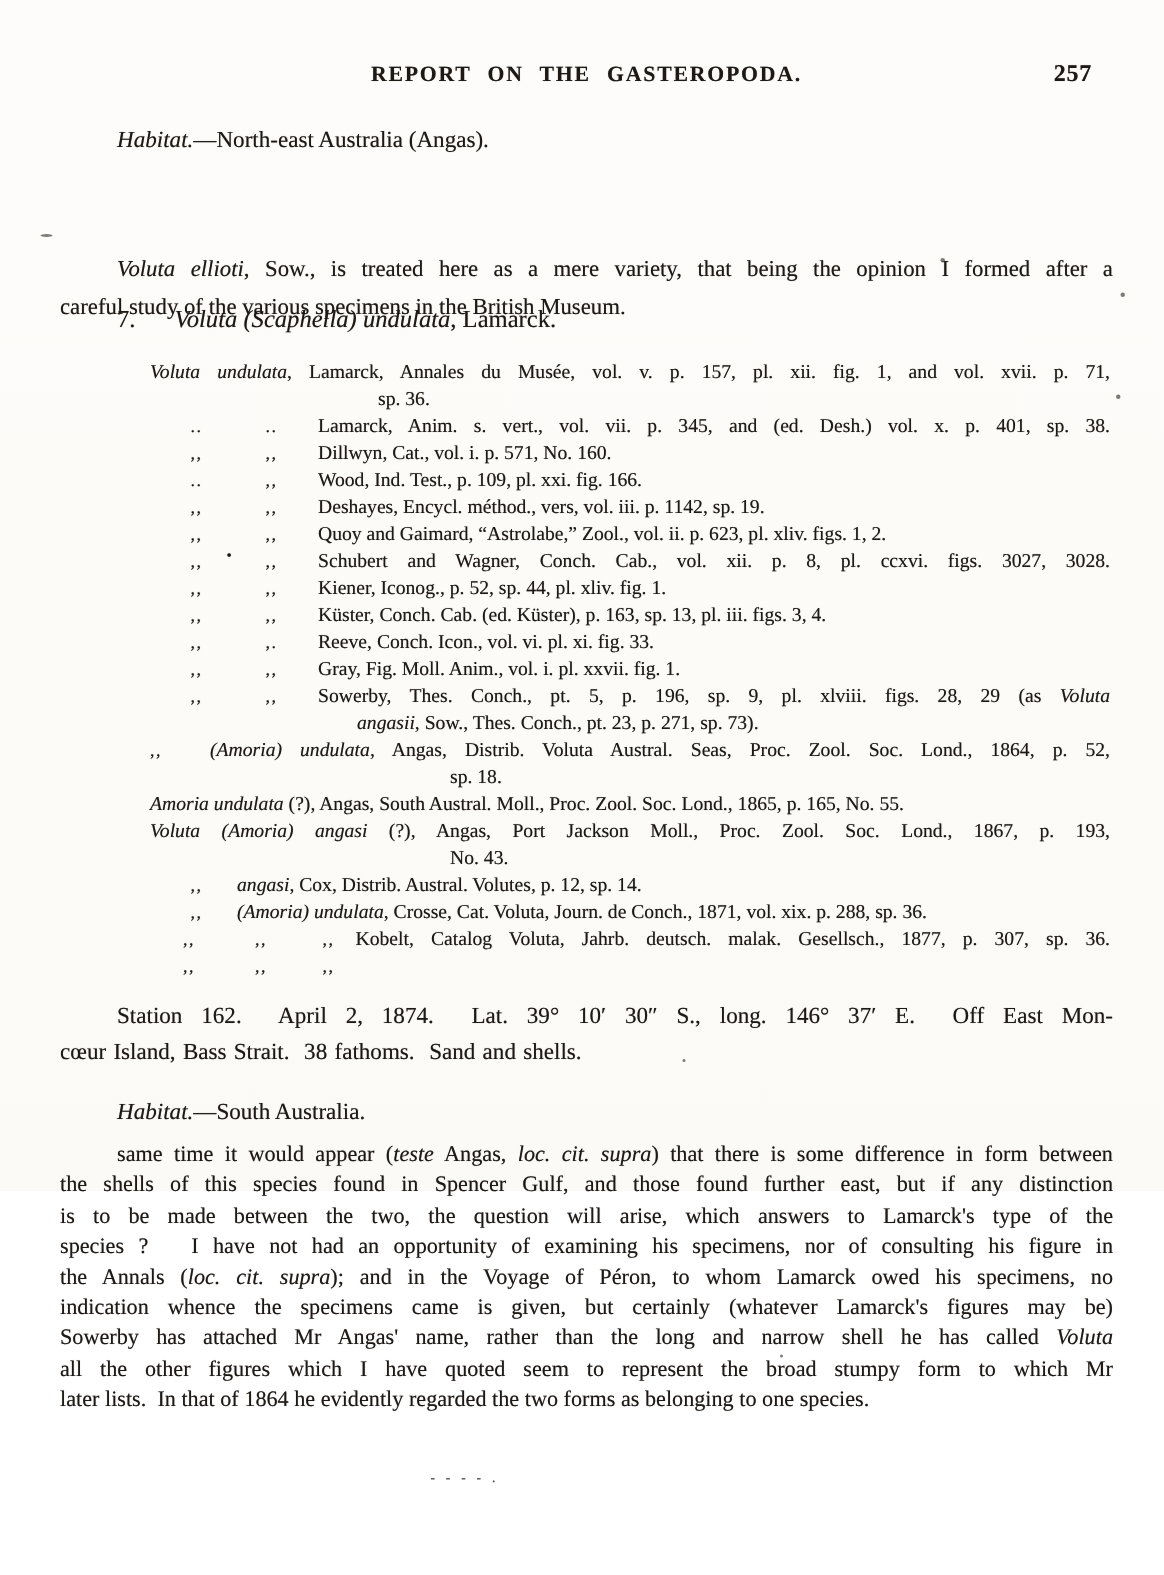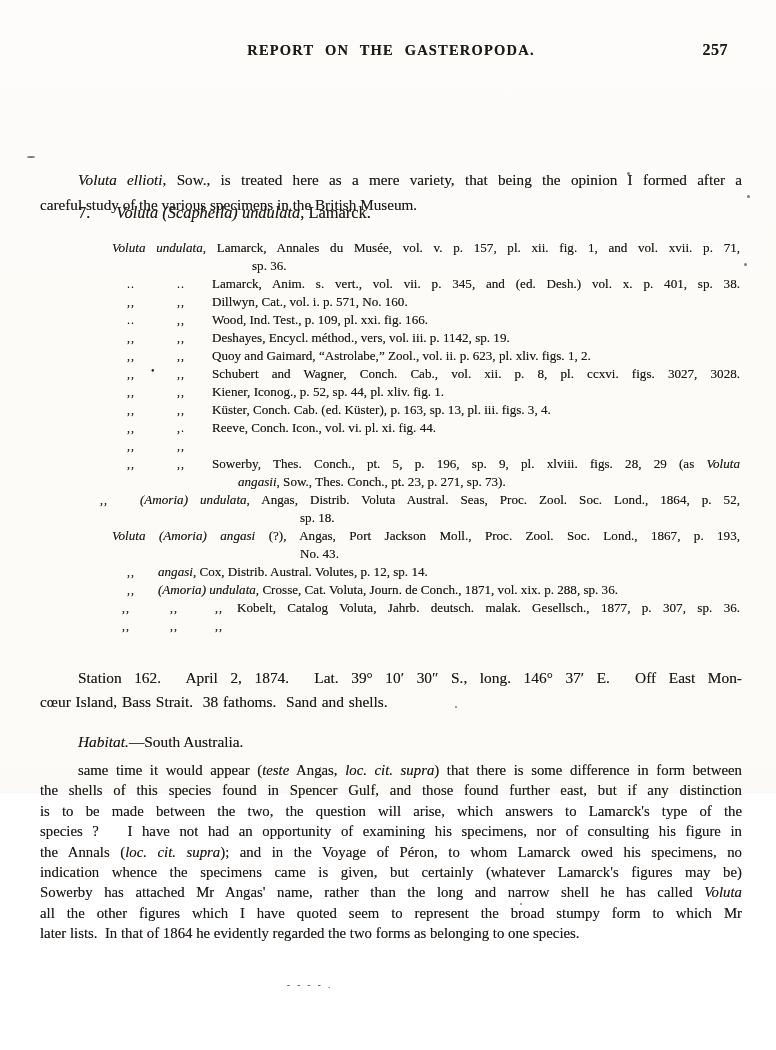--- a/index.html
+++ b/index.html
@@ -39,21 +39,21 @@
   .species-head .sp-name{font-style:italic;margin-left:16px;}
   
   .synonymy{position:absolute;top:239px;left:0;width:776px;font-size:13.1px;}
   .srow{position:relative;height:18px;line-height:18px;}
   .dit{position:absolute;letter-spacing:1px;font-size:12px;}
   .srow .d0{left:127px;} .srow .d1{left:177px;}
   .srow.ditto3 .d0{left:122px;} .srow.ditto3 .d1{left:170px;} .srow.ditto3 .d2{left:215px;}
   .srow.mid .d0{left:127px;} .srow.midw .d0{left:100px;}
   .star{position:absolute;left:151px;top:-3px;font-size:10px;}
   .ref{position:absolute;left:212px;right:36px;white-space:pre-wrap;}
-  .srow.head .ref{left:112px;}
+  .srow.head .ref{left:100px;}
   .srow.ditto3 .ref{left:237px;}
   .srow.mid .ref{left:158px;}
   .srow.midw .ref{left:140px;}
   .ref.fill{text-align:justify;text-align-last:justify;}
   .cont{position:absolute;white-space:pre-wrap;}
   .pos-a{left:252px;} .pos-b{left:238px;} .pos-c{left:300px;}
   
   .end-dashes{position:absolute;top:980px;left:287px;font-size:9px;letter-spacing:2.5px;color:#4a453f;}
   .speck{position:absolute;background:#55504a;border-radius:50%;opacity:.75;}
   i{font-style:italic;}
@@ -61,20 +61,21 @@
 </head>
 <body>
 
 <div class="page">
 
   <div class="running-head">
     <span class="rh-title">REPORT ON THE GASTEROPODA.</span>
     <span class="rh-num">257</span>
   </div>
 
+  <div class="habitat hab1"><span class="lead">Habitat.</span><span class="body">—North-east Australia (Angas).</span></div>
 
   <div class="para p1">
       <div class="tline"><i>Voluta ellioti</i>, Sow., is treated here as a mere variety, that being the opinion I formed after a</div>
       <div class="tline last">careful study of the various specimens in the British Museum.</div>
     </div>
 
   <div class="species-head"><span class="num">7.</span><span class="sp-name">Voluta (Scaphella) undulata</span><span class="sp-author">, Lamarck.</span></div>
 
   <div class="synonymy">
       <div class="srow head">
@@ -120,40 +121,44 @@
         <span class="ref">Kiener, Iconog., p. 52, sp. 44, pl. xliv. fig. 1.</span>
       </div>
       <div class="srow ditto">
         <span class="dit d0">,,</span>
         <span class="dit d1">,,</span>
         <span class="ref">Küster, Conch. Cab. (ed. Küster), p. 163, sp. 13, pl. iii. figs. 3, 4.</span>
       </div>
       <div class="srow ditto">
         <span class="dit d0">,,</span>
         <span class="dit d1">,.</span>
-        <span class="ref">Reeve, Conch. Icon., vol. vi. pl. xi. fig. 44.</span>
-      </div>
-      <div class="srow ditto">
-        <span class="dit d0">,,</span>
-        <span class="dit d1">,,</span>
+        <span class="ref">Reeve, Conch. Icon., vol. vi. pl. xi. fig. 33.</span>
+      </div>
+      <div class="srow ditto">
+        <span class="dit d0">,,</span>
+        <span class="dit d1">,,</span>
+        <span class="ref">Gray, Fig. Moll. Anim., vol. i. pl. xxvii. fig. 1.</span>
       </div>
       <div class="srow ditto">
         <span class="dit d0">,,</span>
         <span class="dit d1">,,</span>
         <span class="ref fill">Sowerby, Thes. Conch., pt. 5, p. 196, sp. 9, pl. xlviii. figs. 28, 29 (as <i>Voluta</i></span>
       </div>
       <div class="srow">
         <span class="cont pos-b"><i>angasii</i>, Sow., Thes. Conch., pt. 23, p. 271, sp. 73).</span>
       </div>
       <div class="srow midw">
         <span class="dit d0">,,</span>
         <span class="ref fill"><i>(Amoria) undulata</i>, Angas, Distrib. Voluta Austral. Seas, Proc. Zool. Soc. Lond., 1864, p. 52,</span>
       </div>
       <div class="srow">
         <span class="cont pos-c">sp. 18.</span>
+      </div>
+      <div class="srow head">
+        <span class="ref"><i>Amoria undulata</i> (?), Angas, South Austral. Moll., Proc. Zool. Soc. Lond., 1865, p. 165, No. 55.</span>
       </div>
       <div class="srow head">
         <span class="ref fill"><i>Voluta (Amoria) angasi</i> (?), Angas, Port Jackson Moll., Proc. Zool. Soc. Lond., 1867, p. 193,</span>
       </div>
       <div class="srow">
         <span class="cont pos-c">No. 43.</span>
       </div>
       <div class="srow mid">
         <span class="dit d0">,,</span>
         <span class="ref"><i>angasi</i>, Cox, Distrib. Austral. Volutes, p. 12, sp. 14.</span>

